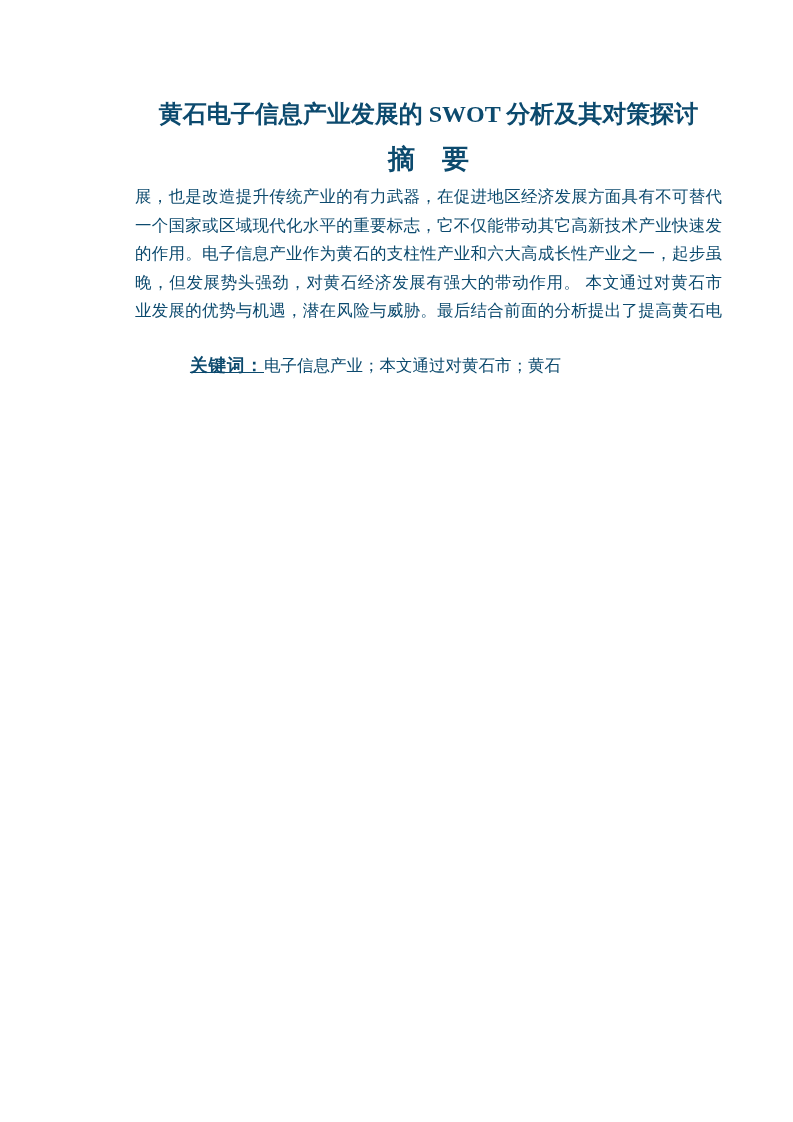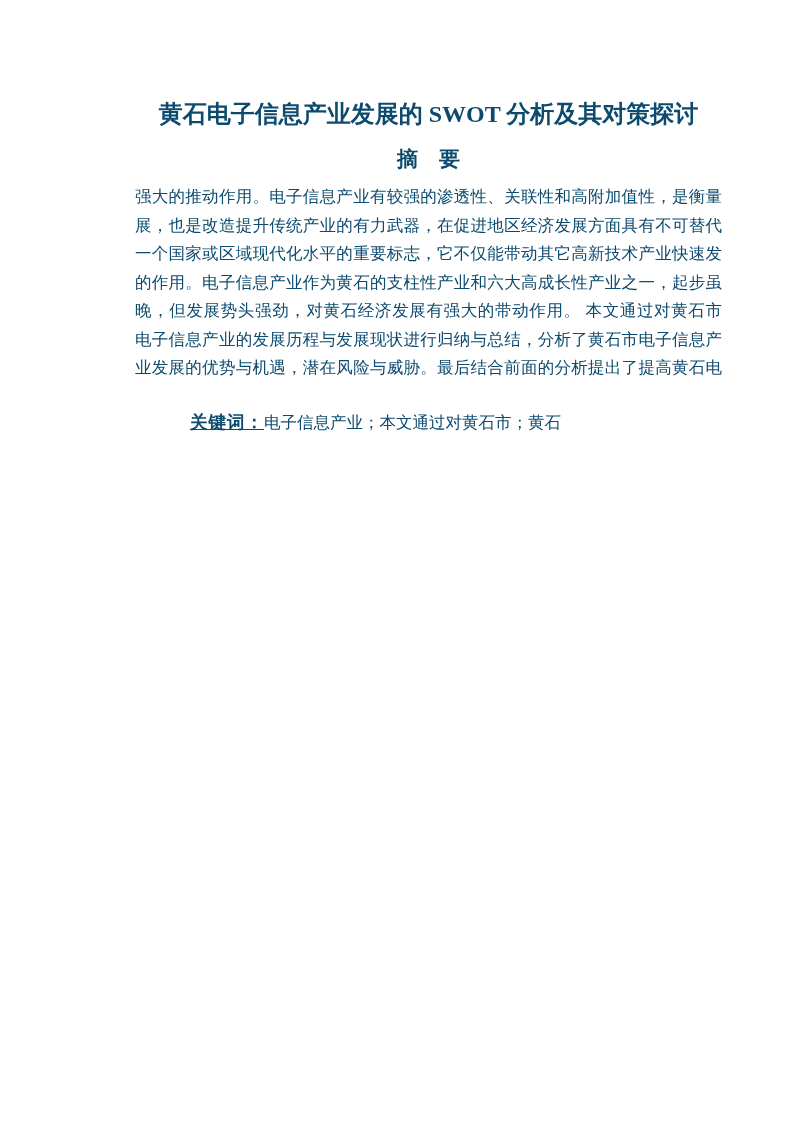--- a/index.html
+++ b/index.html
@@ -23,21 +23,21 @@
   .doc-title {
     margin-top: 97px;
     font-size: 24px;
     line-height: 34px;
     font-weight: bold;
     text-align: center;
     white-space: nowrap;
   }
   .abstract-heading {
     margin-top: 13px;
-    font-size: 21px;
+    font-size: 27px;
     line-height: 30px;
     font-weight: bold;
     text-align: center;
   }
   .abstract-body {
     margin-top: 9px;
     font-size: 16.5px;
     line-height: 28.5px;
   }
   .abs-line {
@@ -72,26 +72,24 @@
 <body>
 
 <div class="page">
   <div class="content">
 
     <div class="doc-title">黄石电子信息产业发展的 SWOT 分析及其对策探讨</div>
 
     <div class="abstract-heading">摘　要</div>
 
     <div class="abstract-body">
-      <div class="abs-line">强大的推动作用。电子信息产业有较强的渗透性、关联性和高附加值性，是衡量</div>
       <div class="abs-line">展，也是改造提升传统产业的有力武器，在促进地区经济发展方面具有不可替代</div>
       <div class="abs-line">一个国家或区域现代化水平的重要标志，它不仅能带动其它高新技术产业快速发</div>
       <div class="abs-line">的作用。电子信息产业作为黄石的支柱性产业和六大高成长性产业之一，起步虽</div>
       <div class="abs-line">晚，但发展势头强劲，对黄石经济发展有强大的带动作用。 本文通过对黄石市</div>
-      <div class="abs-line">电子信息产业的发展历程与发展现状进行归纳与总结，分析了黄石市电子信息产</div>
       <div class="abs-line">业发展的优势与机遇，潜在风险与威胁。最后结合前面的分析提出了提高黄石电</div>
     </div>
 
     <div class="keywords-row">
       <span class="keywords-label">关键词：</span><span class="keywords-value">电子信息产业；本文通过对黄石市；黄石</span>
     </div>
 
   </div>
 </div>
 

